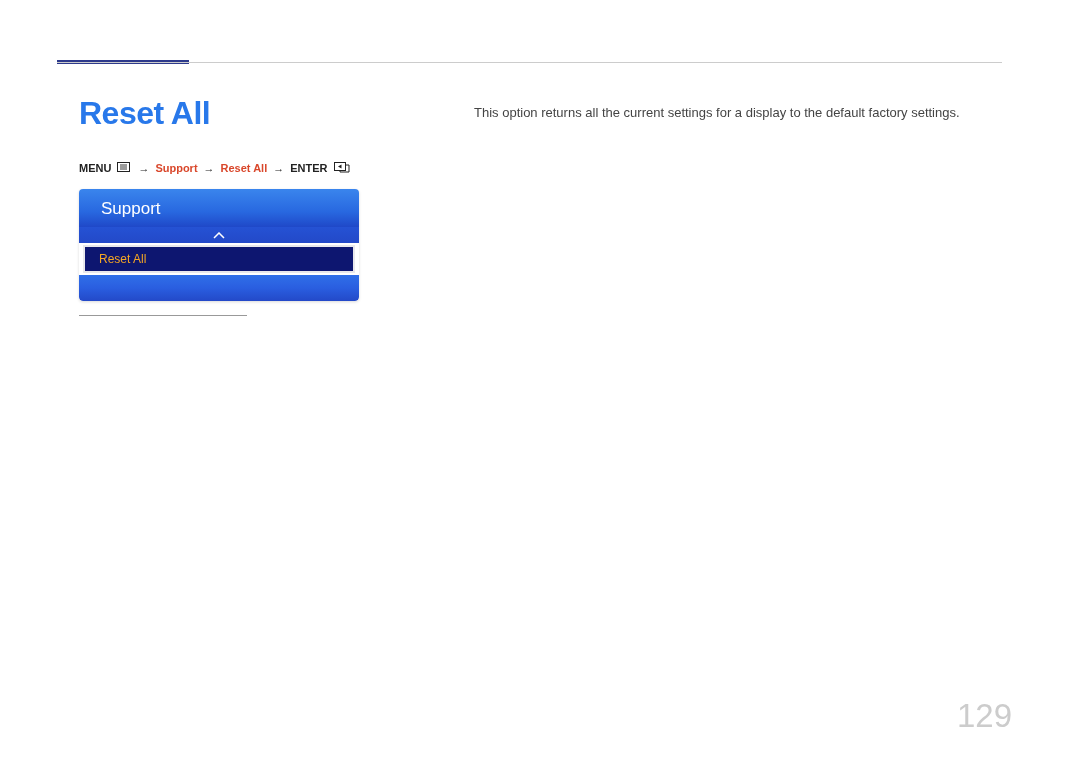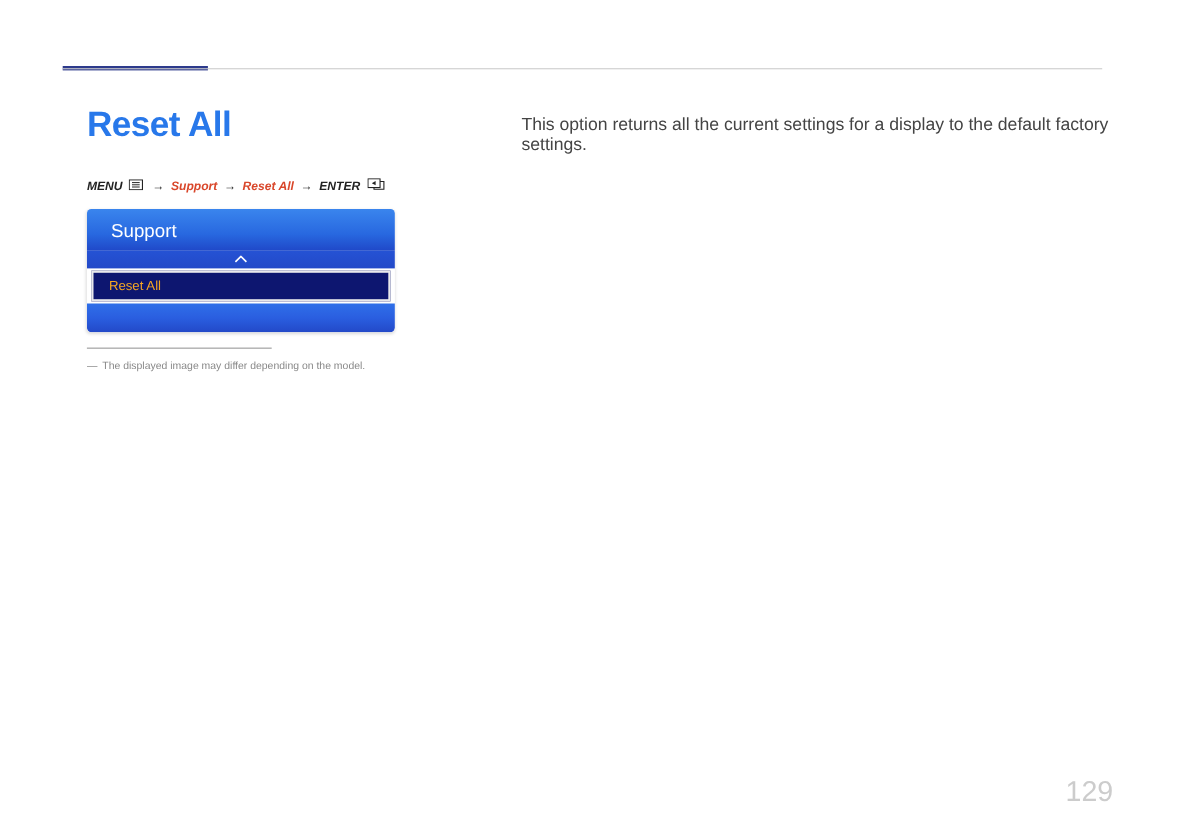--- a/index.html
+++ b/index.html
@@ -52,23 +52,22 @@
       font-weight: 600;
       letter-spacing: -0.5px;
       margin-bottom: 30px;
     }
     .breadcrumb {
       font-size: 11px;
       font-weight: bold;
       color: #222;
       margin-bottom: 14px;
       display: flex;
-      align-items: flex-end;
+      align-items: flex-start;
       gap: 4px;
-      font-style: italic;
     }
     .breadcrumb .sep {
       font-weight: normal;
       margin: 0 2px;
     }
     .breadcrumb .red {
       color: #d9472b;
     }
     .menu-icon-svg {
       display: inline-block;
@@ -122,28 +121,28 @@
       margin-bottom: 10px;
     }
     .footnote {
       font-size: 9.5px;
       color: #888888;
     }
     .footnote .dash {
       margin-right: 2px;
     }
     .description {
-      font-size: 16px;
+      font-size: 13px;
       color: #444;
     }
     .page-number {
       position: absolute;
       right: 68px;
       bottom: 28px;
-      font-size: 26px;
+      font-size: 33px;
       color: #cccccc;
       font-weight: 300;
     }
   </style>
 </head>
 <body>
 
 <div class="page-container">
   <div class="top-rule-accent"></div>
   <div class="top-rule"></div>
@@ -184,24 +183,20 @@
             <svg width="12" height="7" viewBox="0 0 12 7">
               <polyline points="1,6 6,1 11,6" fill="none" stroke="#ffffff" stroke-width="1.5"></polyline>
             </svg>
           </span>
         </div>
         <div class="osd-item">Reset All</div>
         <div class="osd-bottom"></div>
       </div>
 
       <div class="footnote-rule"></div>
-      <div class="footnote">
-        <span class="dash">―</span>
-        <span>The displayed image may differ depending on the model.</span>
-      </div>
     </div>
 
     <div class="right-col">
       <p class="description">This option returns all the current settings for a display to the default factory settings.</p>
     </div>
   </div>
 
   <div class="page-number">129</div>
 </div>
 

